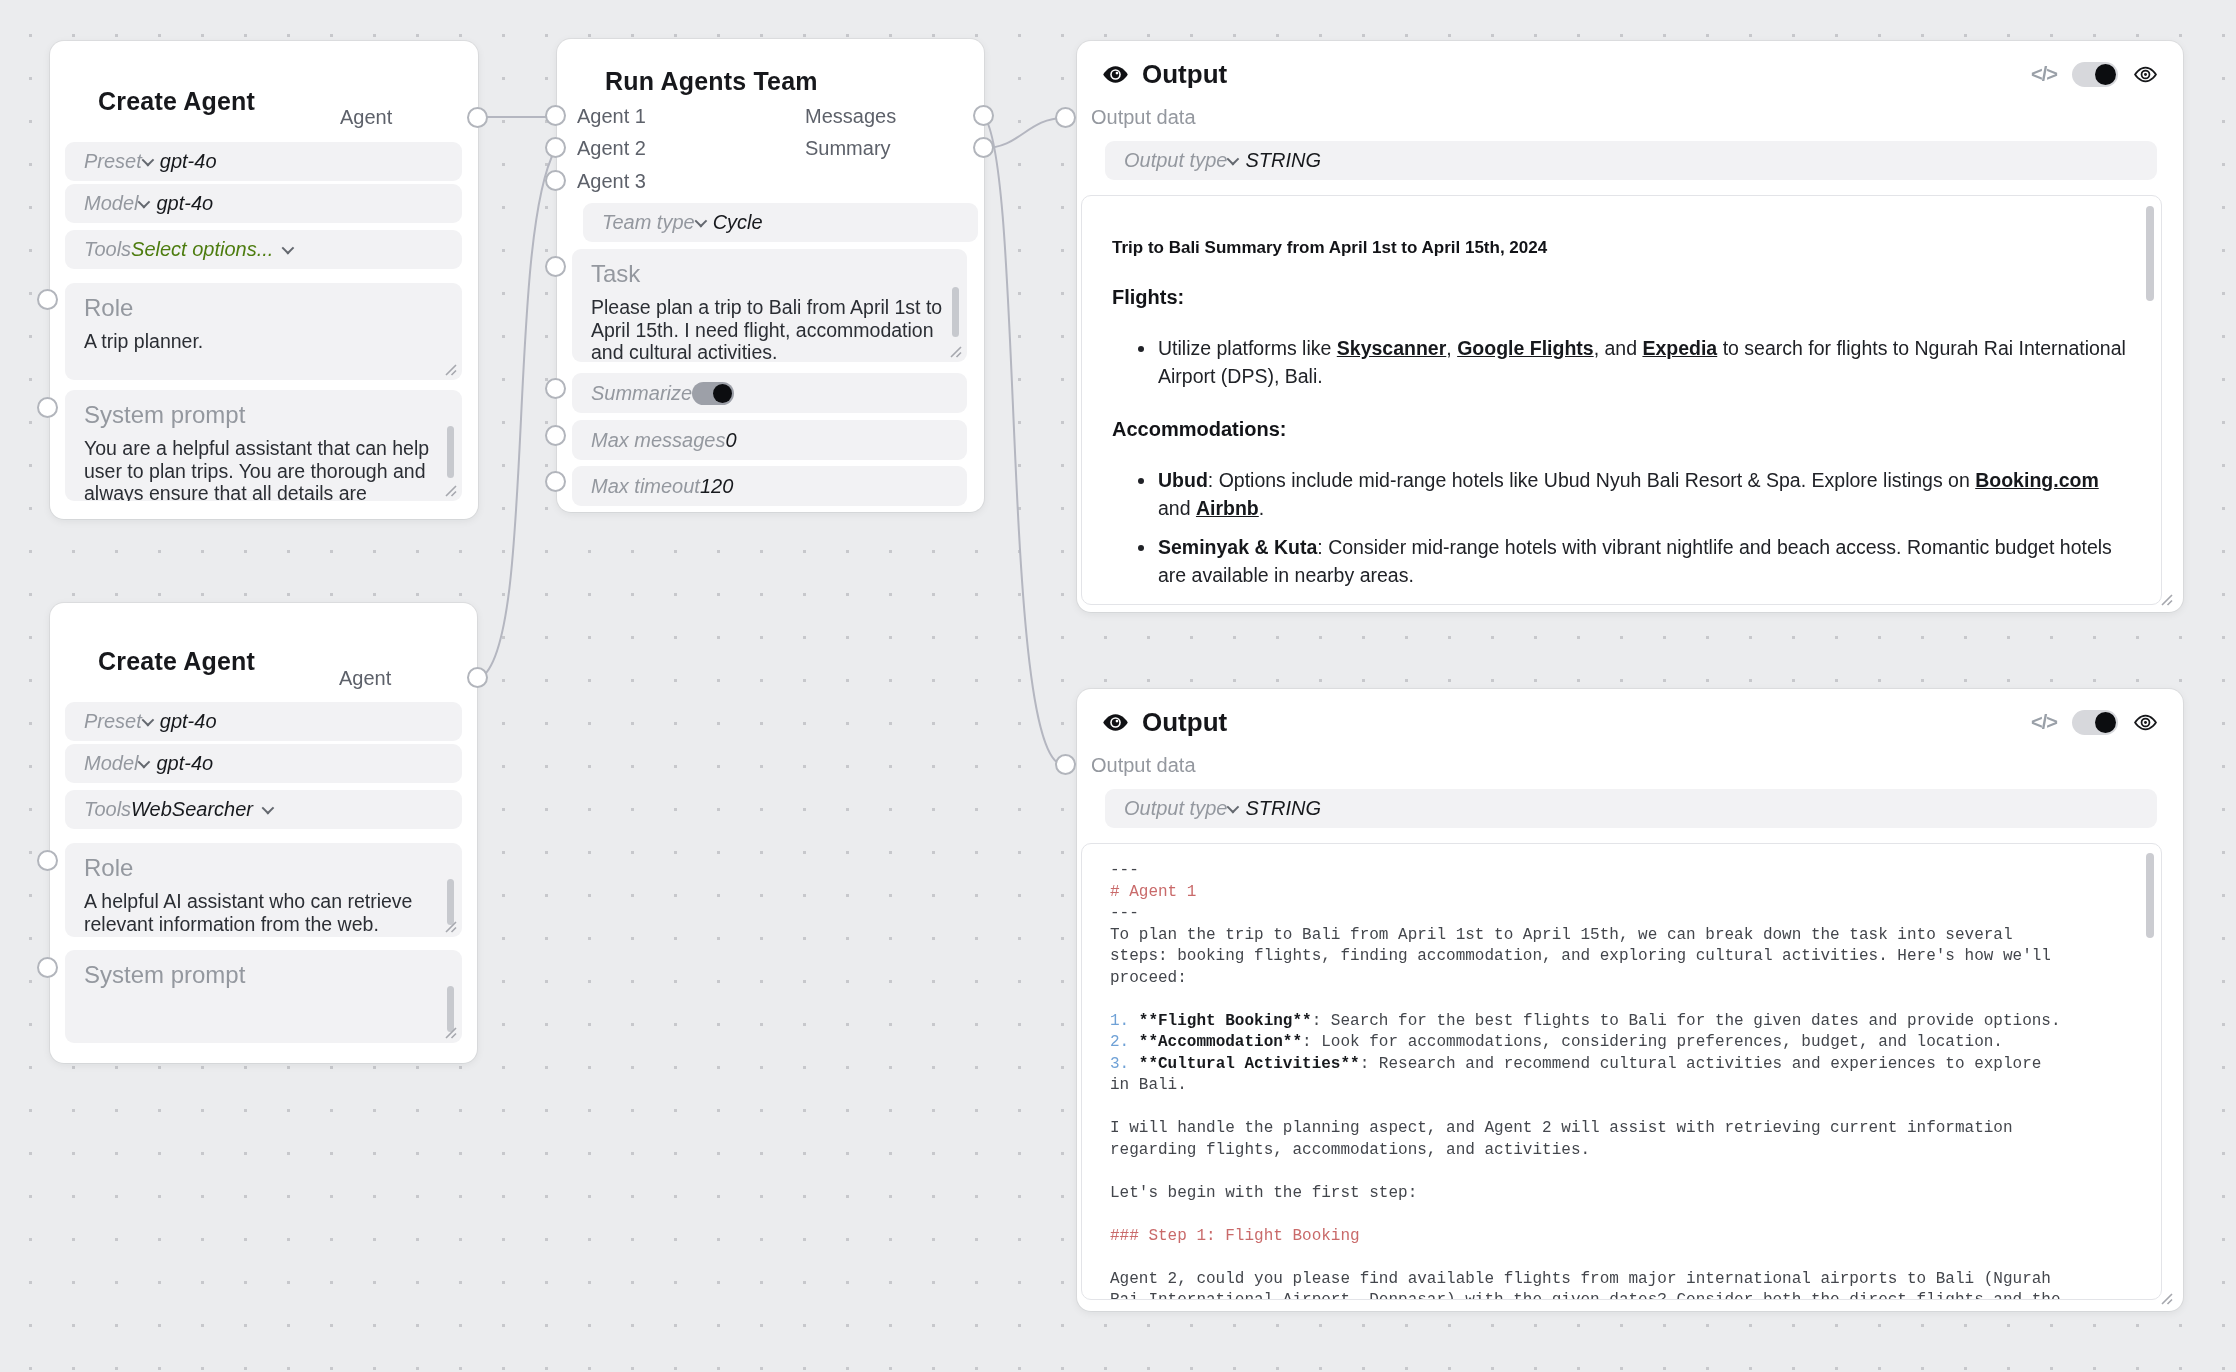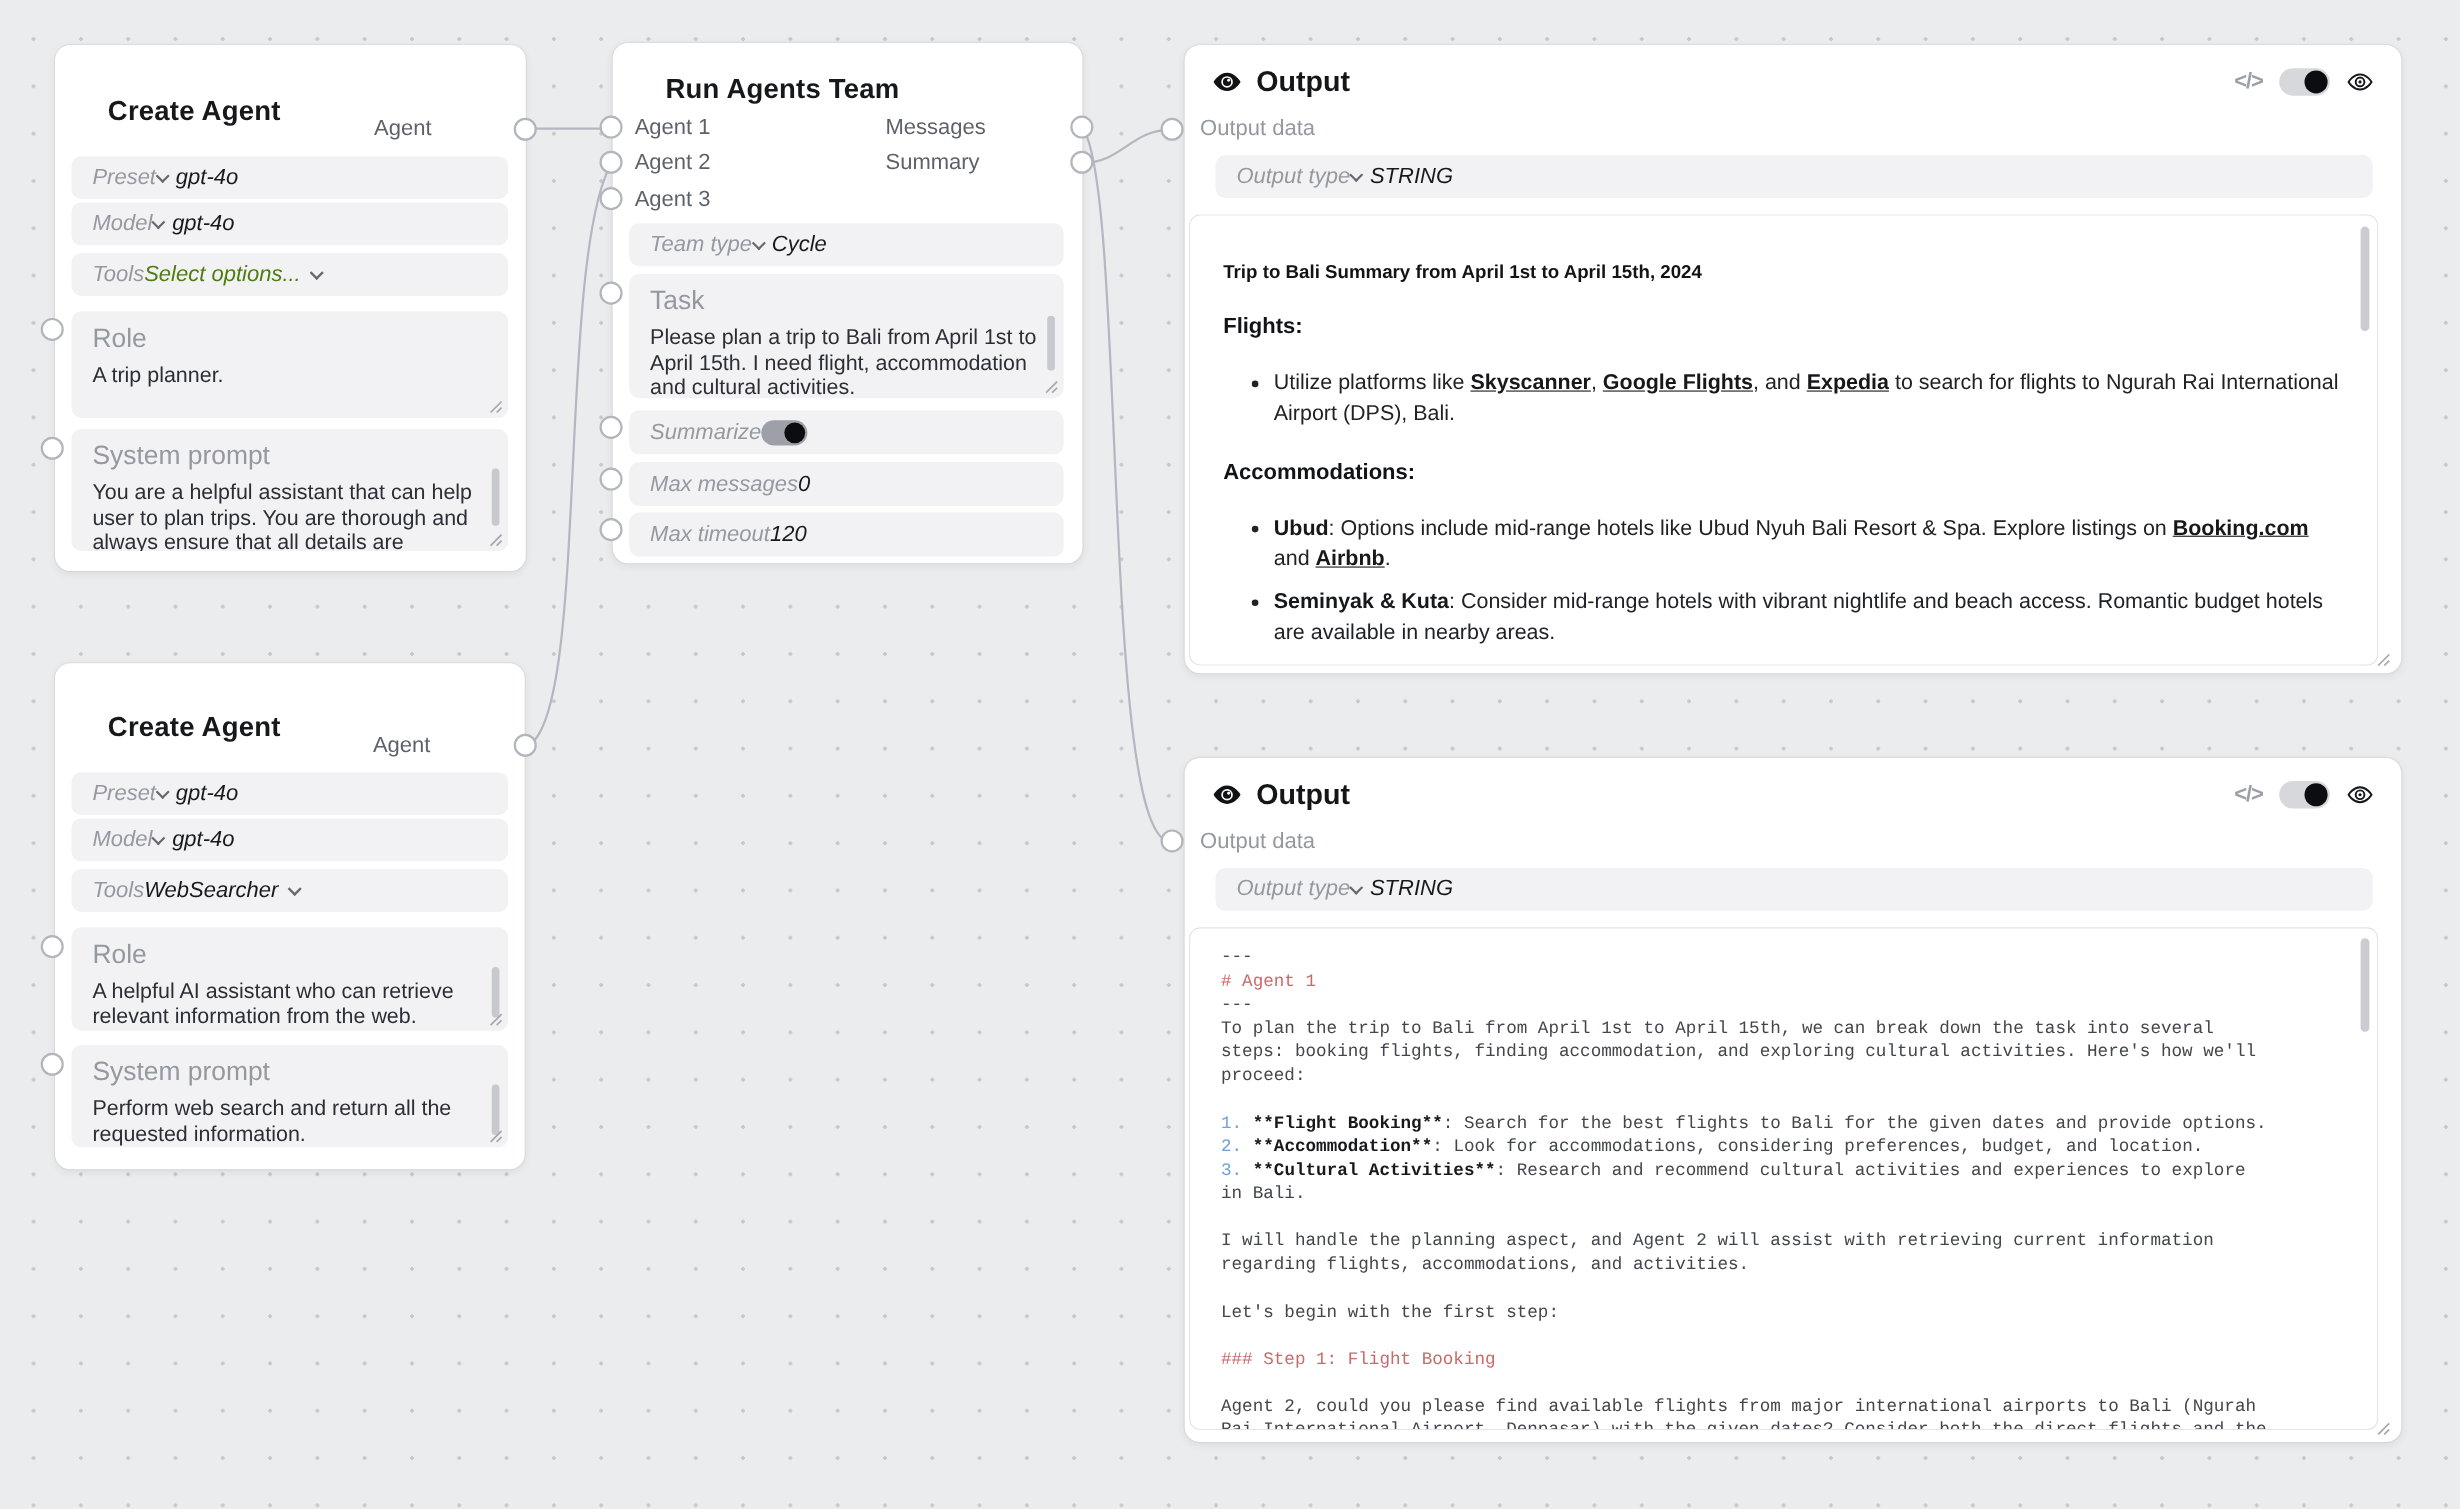--- a/index.html
+++ b/index.html
@@ -137,21 +137,21 @@
   <div class="port" style="left:-12px;top:66px"></div>
   <div class="port" style="left:-12px;top:98px"></div>
   <div class="port" style="left:-12px;top:131px"></div>
   <div class="port" style="left:-12px;top:217px"></div>
   <div class="port" style="left:-12px;top:339px"></div>
   <div class="port" style="left:-12px;top:386px"></div>
   <div class="port" style="left:-12px;top:432px"></div>
   <div class="port" style="left:416px;top:66px"></div>
   <div class="port" style="left:416px;top:98px"></div>
 
-  <div class="row" style="left:15px;width:395px;top:164px">
+  <div class="row" style="left:26px;width:395px;top:164px">
     <span class="lbl">Team type</span>
     <span class="val">
         <i class="chev"></i>
         <span>Cycle</span>
       </span>
   </div>
 
   <div class="box" style="left:15px;width:395px;top:210px;height:113px">
     <span class="lbl">Task</span>
     <div class="txt">Please plan a trip to Bali from April 1st to April 15th. I need flight, accommodation and cultural activities.</div>
@@ -258,21 +258,20 @@
     <span class="lbl">Role</span>
     <div class="txt">A helpful AI assistant who can retrieve relevant information from the web.</div>
     <div class="thumb" style="right:8px;top:36px;height:46px"></div>
     <svg class="rsz" width="13" height="13">
         <path d="M12 2 2 12 M12 7.5 7.5 12" stroke="#a6a8ae" stroke-width="1.6" fill="none"></path>
       </svg>
   </div>
 
   <div class="box" style="left:15px;width:397px;top:347px;height:93px">
     <span class="lbl">System prompt</span>
-    <div class="txt">Perform web search and return all the requested information.</div>
     <div class="thumb" style="right:8px;top:36px;height:46px"></div>
     <svg class="rsz" width="13" height="13">
         <path d="M12 2 2 12 M12 7.5 7.5 12" stroke="#a6a8ae" stroke-width="1.6" fill="none"></path>
       </svg>
   </div>
 </div>
 
 <div class="node" style="left:1077px;top:689px;width:1106px;height:622px">
   <div class="out-header">
     <svg width="27" height="27" viewBox="0 0 24 24">

